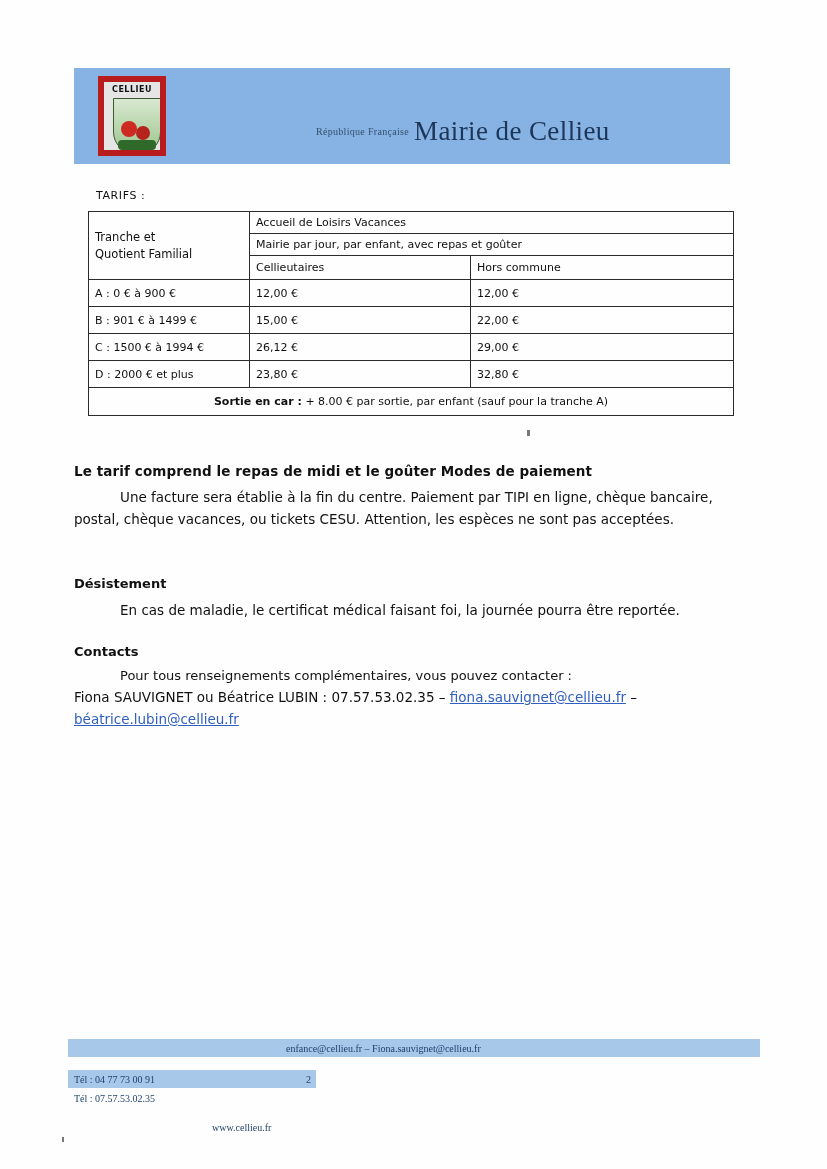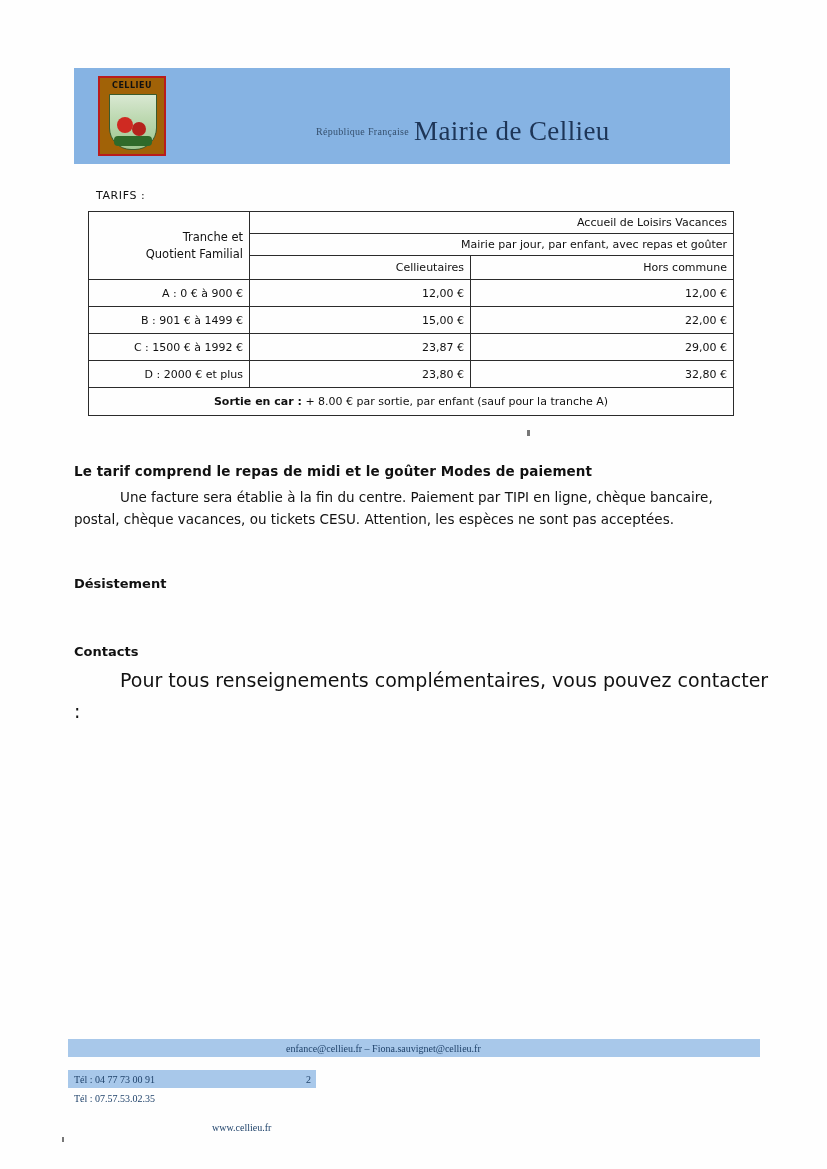--- a/index.html
+++ b/index.html
@@ -32,22 +32,22 @@
     width: 656px;
     height: 96px;
     background: #86b3e3;
   }
   .crest {
     position: absolute;
     left: 98px;
     top: 76px;
     width: 68px;
     height: 80px;
-    background: #a16207;
-    border: 2px solid #b91c1c;
+    background: #e5e5e5;
+    border: 6px solid #b91c1c;
     box-sizing: border-box;
     overflow: hidden;
   }
   .crest-title {
     font-family: "DejaVu Sans", sans-serif;
     font-size: 8px;
     font-weight: bold;
     text-align: center;
     letter-spacing: 0.5px;
     margin-top: 3px;
@@ -124,21 +124,21 @@
     width: 646px;
     border-collapse: collapse;
     font-family: "DejaVu Sans", sans-serif;
     font-size: 11px;
     color: #101010;
   }
   .tarifs-table td, .tarifs-table th {
     border: 1px solid #2b2b2b;
     padding: 4px 6px;
     font-weight: normal;
-    text-align: right;
+    text-align: left;
     vertical-align: middle;
   }
   .col-tranche { width: 148px; }
   .cell-tranche {
     text-align: left;
     padding-left: 8px;
     font-size: 11px;
   }
   .th-tranche {
     font-size: 11.5px;
@@ -195,21 +195,21 @@
   .h-contacts {
     left: 74px;
     top: 644px;
     font-size: 13px;
     font-weight: bold;
   }
   .para3 {
     left: 74px;
     top: 665px;
     width: 700px;
-    font-size: 19px;
+    font-size: 13px;
     line-height: 1.62;
     text-indent: 46px;
   }
   .para4 {
     left: 74px;
     top: 687px;
     width: 700px;
     font-size: 13.5px;
     line-height: 1.62;
   }
@@ -293,22 +293,22 @@
         <td class="cell-tranche">A : 0 € à 900 €</td>
         <td>12,00 €</td>
         <td>12,00 €</td>
       </tr>
       <tr class="row-h">
         <td class="cell-tranche">B : 901 € à 1499 €</td>
         <td>15,00 €</td>
         <td>22,00 €</td>
       </tr>
       <tr class="row-h">
-        <td class="cell-tranche">C : 1500 € à 1992 €</td>
-        <td>23,87 €</td>
+        <td class="cell-tranche">C : 1500 € à 1994 €</td>
+        <td>26,12 €</td>
         <td>29,00 €</td>
       </tr>
       <tr class="row-h">
         <td class="cell-tranche">D : 2000 € et plus</td>
         <td>23,80 €</td>
         <td>32,80 €</td>
       </tr>
 
       <tr class="sortie-row">
         <td colspan="3">
@@ -318,24 +318,29 @@
       </tr>
     </tbody>
   </table>
 
   <div class="speck speck-b"></div>
 
   <div class="body-text lead-bold">Le tarif comprend le repas de midi et le goûter   Modes de paiement</div>
   <div class="body-text para1">Une facture sera établie à la fin du centre. Paiement par TIPI en ligne, chèque bancaire, postal, chèque vacances, ou tickets CESU. Attention, les espèces ne sont pas acceptées.</div>
 
   <div class="body-text h-desistement">Désistement</div>
+  <div class="body-text para2">En cas de maladie, le certificat médical faisant foi, la journée pourra être reportée.</div>
 
   <div class="body-text h-contacts">Contacts</div>
   <div class="body-text para3">Pour tous renseignements complémentaires, vous pouvez contacter :</div>
 
+  <div class="body-text para4">
+    <span>Fiona SAUVIGNET ou Béatrice LUBIN : 07.57.53.02.35 – </span><a class="mail-link" href="#">fiona.sauvignet@cellieu.fr</a><span> – </span><br>
+    <a class="mail-link" href="#">béatrice.lubin@cellieu.fr</a>
+  </div>
 
   <div class="footer-bar1"></div>
   <div class="footer-bar2"></div>
 
   <div class="footer-text f1a">Tél : 07.57.53.02.35</div>
   <div class="footer-text f1b">enfance@cellieu.fr – Fiona.sauvignet@cellieu.fr</div>
   <div class="footer-text f2a">Tél : 04 77 73 00 91</div>
   <div class="footer-text f2b">www.cellieu.fr</div>
   <div class="footer-text f2c">2</div>
 

